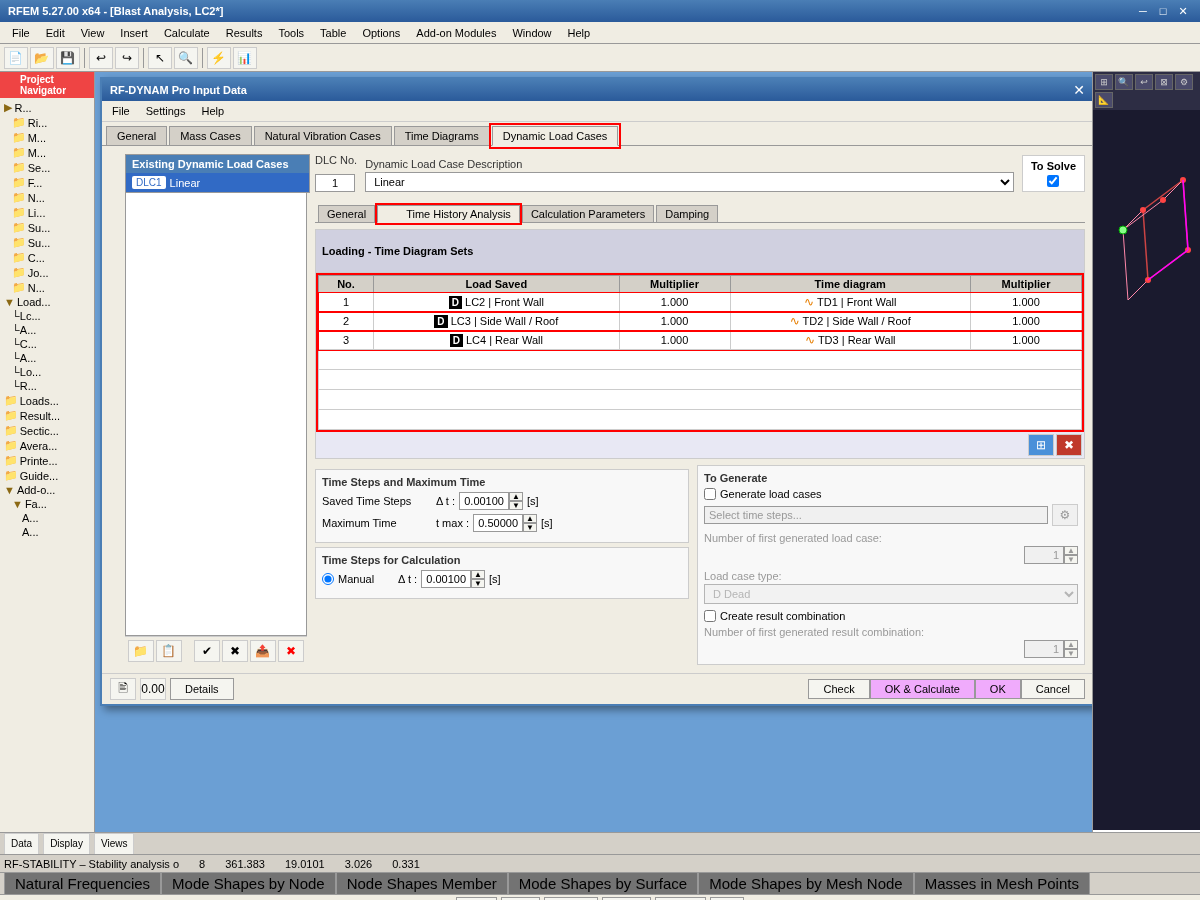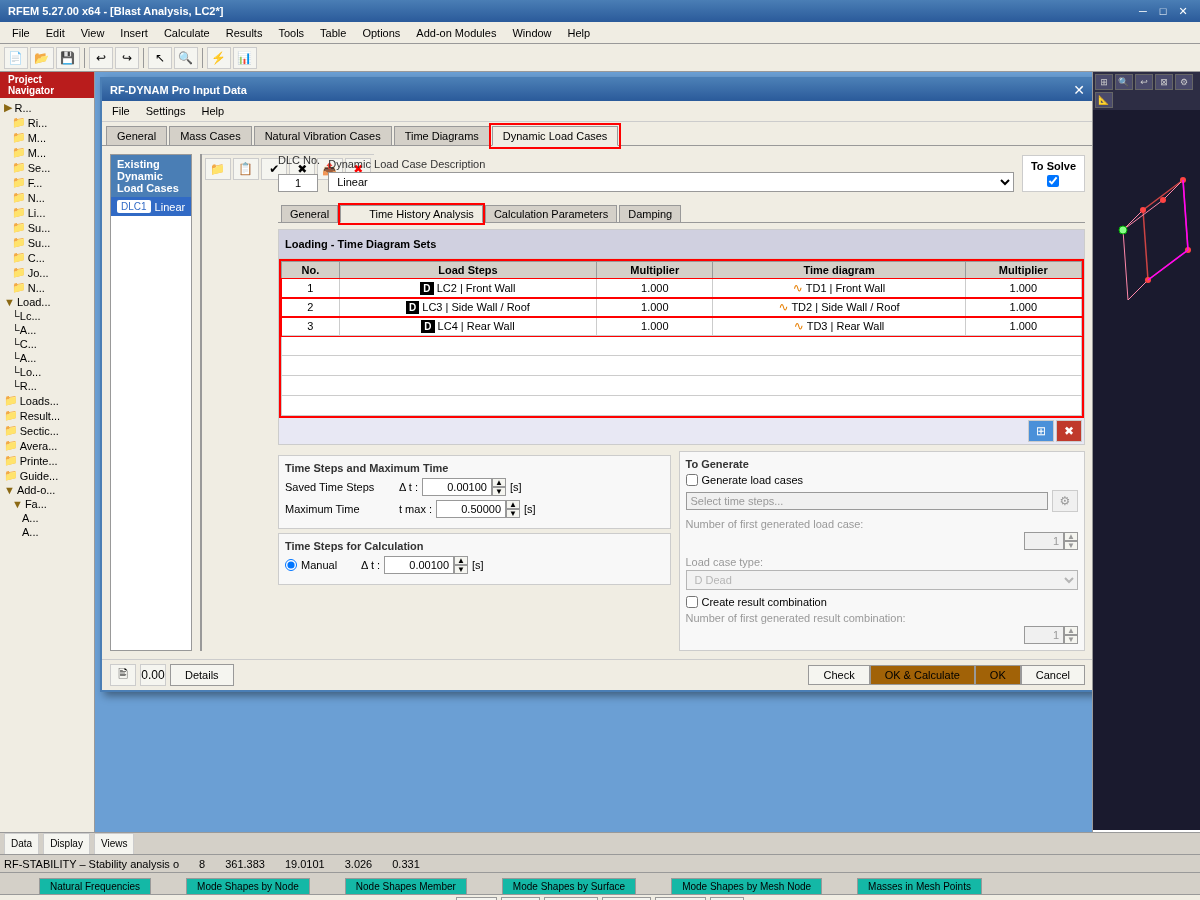--- a/index.html
+++ b/index.html
@@ -18,21 +18,21 @@
     
     .toolbar { background: #f0ede3; height: 28px; display: flex; align-items: center; padding: 0 4px; border-bottom: 1px solid #999; gap: 2px; }
     .toolbar-btn { width: 24px; height: 22px; border: 1px solid #ccc; background: #f5f5f0; cursor: pointer; display: flex; align-items: center; justify-content: center; font-size: 12px; }
     .toolbar-sep { width: 1px; height: 20px; background: #999; margin: 0 2px; }
 
     
     .main-layout { display: flex; height: calc(900px - 22px - 22px - 28px - 22px - 24px - 22px); }
 
     
     .project-nav { width: 95px; background: #f0ede3; border-right: 1px solid #999; overflow: hidden; }
-    .project-nav-header { background: #b91c1c; color: white; padding: 2px 8px; font-size: 10px; font-weight: bold; }
+    .project-nav-header { background: #ef4444; color: white; padding: 2px 20px; font-size: 10px; font-weight: bold; }
     .nav-tree { padding: 2px; font-size: 10px; }
     .nav-item { display: flex; align-items: center; padding: 1px 2px; cursor: pointer; white-space: nowrap; overflow: hidden; }
     .nav-indent { padding-left: 10px; }
     .nav-folder { color: #8B6914; margin-right: 2px; }
 
     
     .content-area { flex: 1; background: #6b9fd4; position: relative; overflow: hidden; }
 
     
     .dialog { position: absolute; top: 5px; left: 5px; right: 105px; background: #f0ede3; border: 2px solid #4a7eb5; box-shadow: 4px 4px 8px rgba(0,0,0,0.4); display: flex; flex-direction: column; }
@@ -93,48 +93,48 @@
     .form-section { border: 1px solid #ccc; padding: 6px; background: #f8f8f8; margin-top: 4px; }
     .form-section-title { font-weight: bold; font-size: 11px; color: #333; margin-bottom: 4px; }
 
     
     .two-col { display: flex; gap: 8px; }
     .col-left { flex: 1; }
     .col-right { flex: 1; border: 1px solid #ccc; padding: 6px; background: #f8f8f8; }
 
     
     .spinbox { display: flex; align-items: center; }
-    .spinbox input { width: 70px; border: 1px solid #999; padding: 2px 4px; font-size: 11px; text-align: right; }
+    .spinbox input { width: 50px; border: 1px solid #999; padding: 2px 4px; font-size: 11px; text-align: right; }
     .spinbox-btns { display: flex; flex-direction: column; }
     .spinbox-btn { width: 14px; height: 9px; border: 1px solid #999; background: #f5f5f0; cursor: pointer; font-size: 8px; display: flex; align-items: center; justify-content: center; line-height: 1; }
 
     
     .checkbox-row { display: flex; align-items: center; gap: 4px; margin-bottom: 4px; }
     input[type=checkbox] { width: 12px; height: 12px; }
     input[type=radio] { width: 12px; height: 12px; }
 
     
     select { border: 1px solid #999; background: white; font-size: 11px; padding: 2px 4px; }
 
     
     .dialog-bottom { display: flex; justify-content: space-between; align-items: center; padding: 4px 8px; border-top: 1px solid #ccc; background: #f0ede3; }
     .bottom-btns-left { display: flex; gap: 4px; }
     .bottom-btns-right { display: flex; gap: 0; }
     .btn { padding: 3px 14px; border: 1px solid #999; background: #f5f5f0; cursor: pointer; font-size: 11px; }
-    .btn-primary { background: #a16207; }
+    .btn-primary { background: #f0abfc; }
 
     
     .bottom-tabs { height: 22px; background: #d4d0c8; border-top: 1px solid #999; display: flex; align-items: flex-end; padding: 0 4px; overflow: hidden; }
-    .bottom-tab { padding: 2px 10px; border: 1px solid #999; border-bottom: none; background: #14b8a6; cursor: pointer; font-size: 10px; white-space: nowrap; margin-left: 35px; }
+    .bottom-tab { padding: 2px 10px; border: 1px solid #999; border-bottom: none; background: #737373; cursor: pointer; font-size: 15px; white-space: nowrap; }
 
     
     .viewport { position: absolute; right: 0; top: 0; width: 108px; bottom: 0; background: white; border-left: 1px solid #999; }
     .viewport-toolbar { background: #2d2d44; padding: 2px; display: flex; gap: 2px; flex-wrap: wrap; }
     .viewport-btn { width: 18px; height: 16px; background: #4a4a6a; border: 1px solid #666; color: #ccc; cursor: pointer; font-size: 9px; display: flex; align-items: center; justify-content: center; }
-    .loading-section-header { background: #d0d0e0; padding: 8px 6px; font-size: 11px; font-weight: bold; border-bottom: 1px solid #ccc; }
+    .loading-section-header { background: #d0d0e0; padding: 15px 6px; font-size: 11px; font-weight: bold; border-bottom: 1px solid #ccc; }
 
     
     .disabled { color: #999; }
     .disabled input, .disabled select { background: #f0f0f0; color: #999; }
   </style>
 </head>
 <body>
 
 <div class="title-bar">
   <div class="title-bar-title">RFEM 5.27.00 x64 - [Blast Analysis, LC2*]</div>
@@ -239,21 +239,21 @@
         <div class="tab">General</div>
         <div class="tab">Mass Cases</div>
         <div class="tab">Natural Vibration Cases</div>
         <div class="tab">Time Diagrams</div>
         <div class="tab active highlighted">Dynamic Load Cases</div>
       </div>
 
       <div class="dialog-content">
         <div class="dialog-body">
 
-          <div style="display:flex; flex-direction:row; width:160px; margin-right:8px;">
+          <div style="display:flex; flex-direction:column; width:182px; margin-right:8px;margin-left:15px;">
             <div class="left-panel">
               <div class="left-panel-header">Existing Dynamic Load Cases</div>
               <div class="dlc-list">
                 <div class="dlc-item selected">
                   <span class="dlc-badge">DLC1</span>
                   <span>Linear</span>
                 </div>
               </div>
             </div>
             <div style="flex:1; border:1px solid #999; border-top:none; background:white; min-height:300px;"></div>
@@ -293,21 +293,21 @@
               <div class="inner-tab">Damping</div>
             </div>
 
             <div style="border:1px solid #ccc; background:#e8e8f4; padding:0;">
               <div class="loading-section-header">Loading - Time Diagram Sets</div>
               <div style="outline:2px solid red; margin:2px;">
                 <table class="data-table">
                   <thead>
                     <tr>
                       <th>No.</th>
-                      <th>Load Steps</th>
+                      <th>Load Saved</th>
                       <th>Multiplier</th>
                       <th>Time diagram</th>
                       <th>Multiplier</th>
                     </tr>
                   </thead>
                   <tbody>
                     <tr style="outline:1px solid red;">
                       <td>1</td>
                       <td><span class="d-badge">D</span> LC2 | Front Wall</td>
                       <td>1.000</td>

